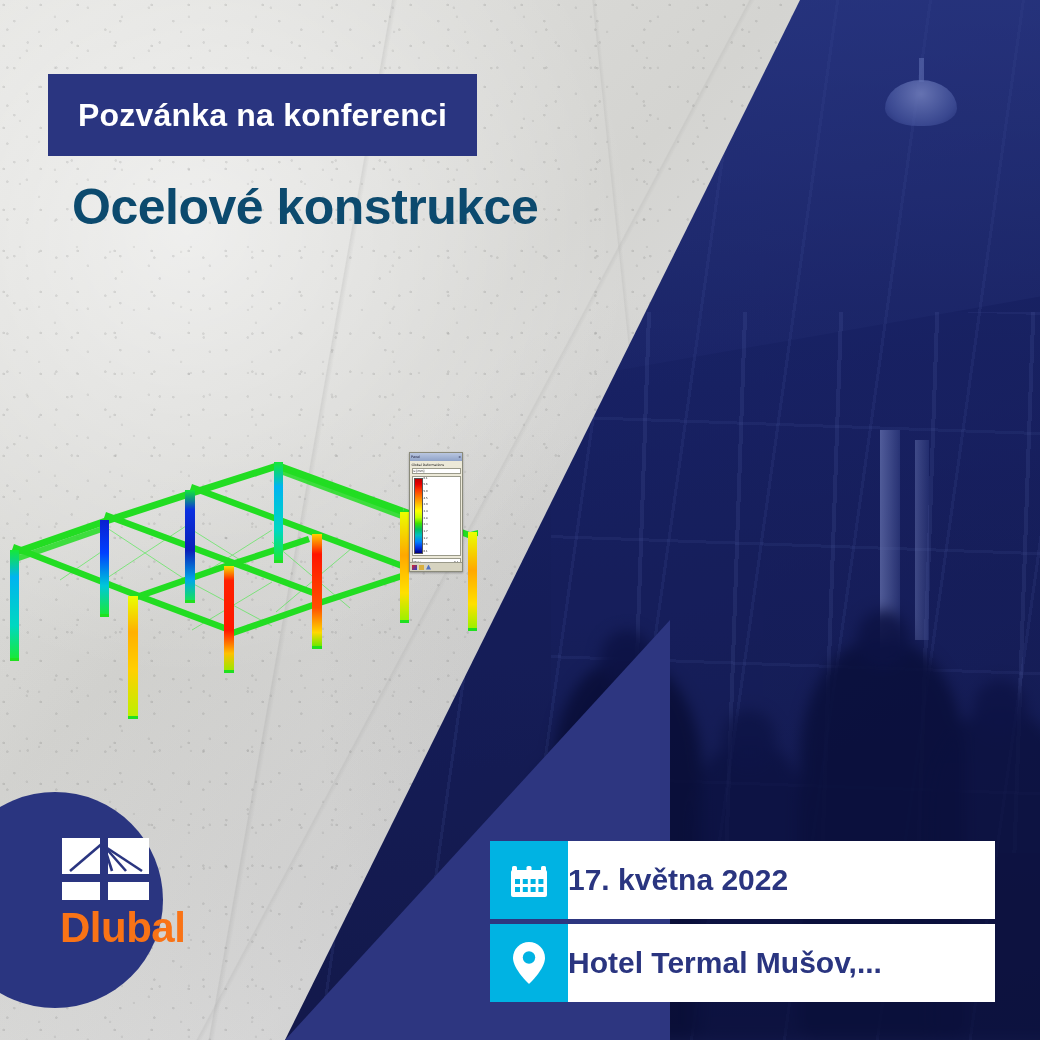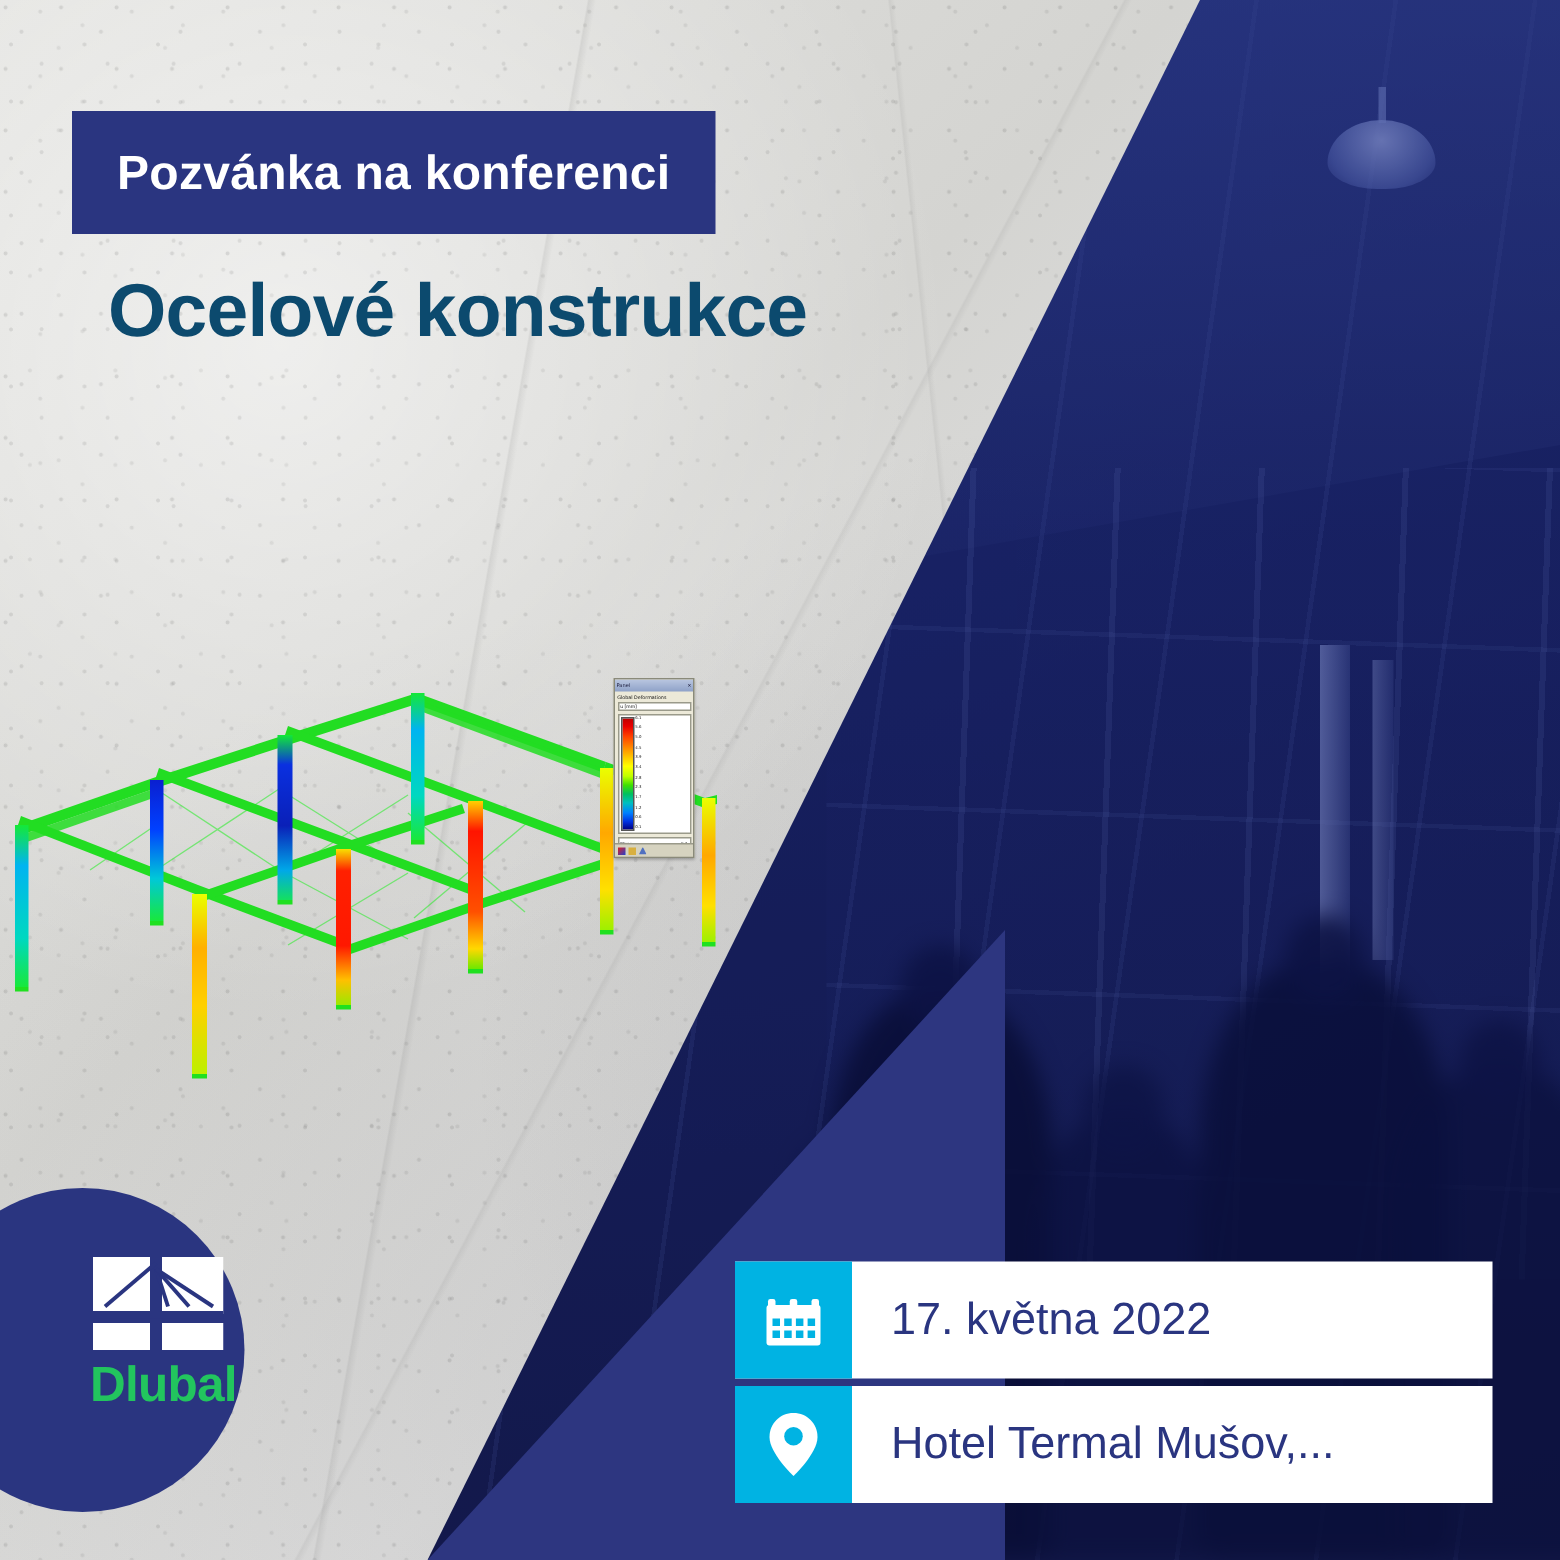--- a/index.html
+++ b/index.html
@@ -162,35 +162,35 @@
   }
   .panel-toolbar i{width:5px;height:5px;display:block;}
 
   
   .logo{
     position:absolute;left:-53px;top:792px;width:216px;height:216px;
     border-radius:50%;background:#2a3580;
   }
   .logo-mark{position:absolute;left:115px;top:46px;width:87px;height:62px;}
   .logo-text{
-    position:absolute;left:113px;top:112px;color:#22c55e;
-    font-size:33px;font-weight:700;letter-spacing:-.5px;
+    position:absolute;left:113px;top:112px;color:#f97316;
+    font-size:42px;font-weight:700;letter-spacing:-.5px;
   }
 
   
   .infobar{position:absolute;left:490px;top:841px;width:505px;}
   .inforow{display:flex;align-items:stretch;height:78px;background:#fff;}
   .inforow + .inforow{margin-top:5px;}
   .info-icon{
     width:78px;flex:0 0 78px;background:#00b3e3;
     display:flex;align-items:center;justify-content:center;
   }
   .info-text{
-    flex:1;display:flex;align-items:center;padding-left:26px;
-    color:#2a3580;font-size:30px;font-weight:400;
+    flex:1;display:flex;align-items:center;
+    color:#2a3580;font-size:30px;font-weight:700;
   }
 </style>
 </head>
 <body>
 
 <div id="poster">
 
   <div class="concrete"></div>
   <div class="grain"></div>
   <div class="scratch"></div>

